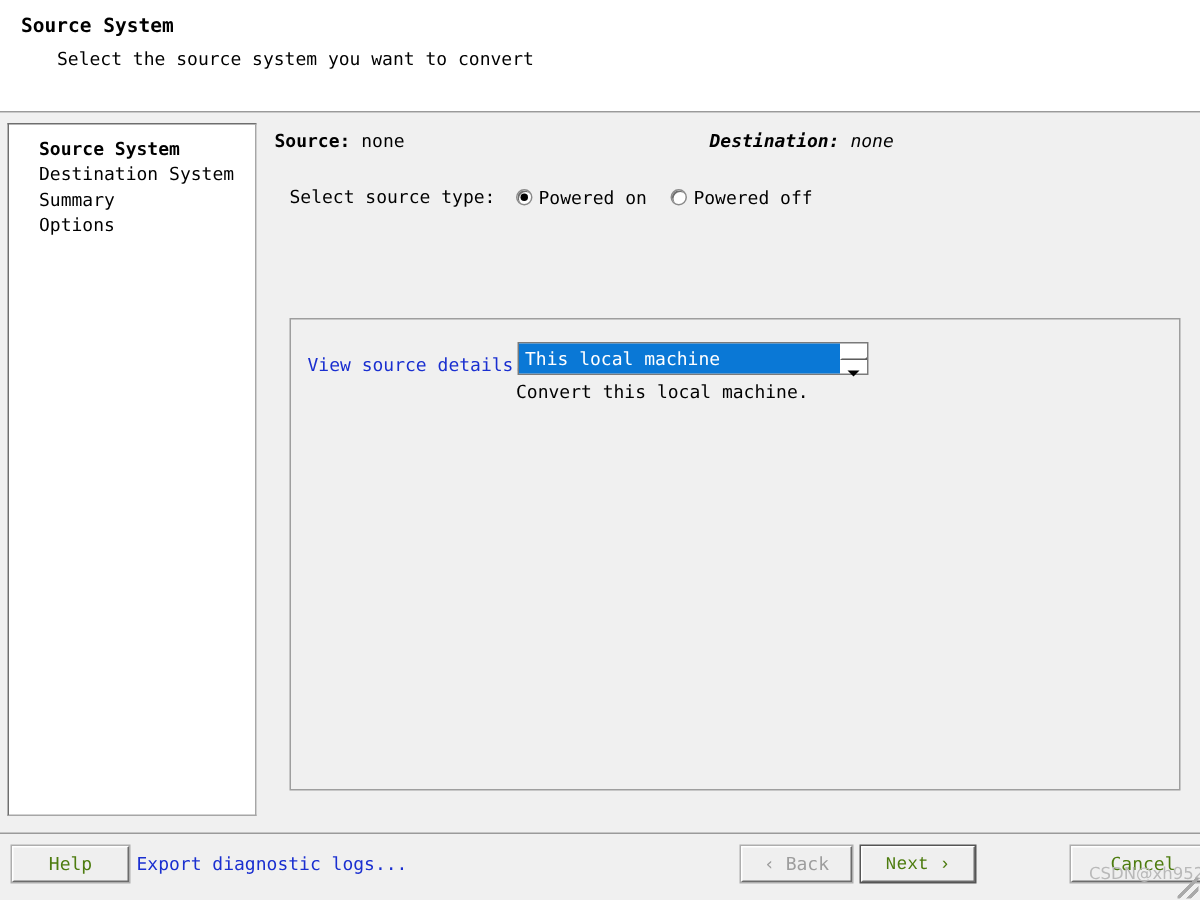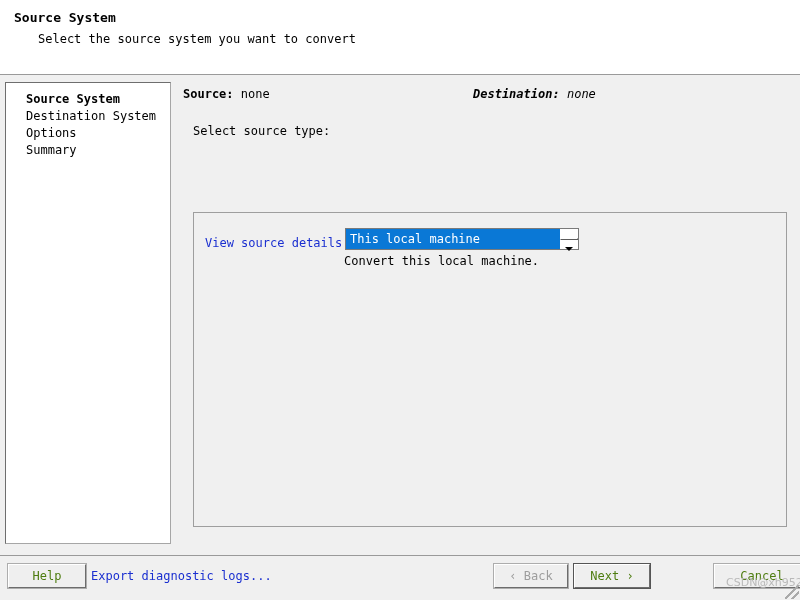--- a/index.html
+++ b/index.html
@@ -262,20 +262,21 @@
     color: #4d7c0f;
     padding: 0;
     line-height: 22px;
     height: 24px;
   }
   .btn.disabled {
     color: #9d9d9d;
   }
   .btn.default {
     box-shadow: 0 0 0 1px #555555;
+    font-family: Liberation Mono, monospace;
   }
   .btn-help   { left: 8px;  top: 8px; width: 78px; }
   .btn-back   { left: 494px; top: 8px; width: 74px; }
   .btn-next   { left: 574px; top: 8px; width: 76px; }
   .btn-cancel { left: 714px; top: 8px; width: 96px; }
 
   .footer-link {
     position: absolute;
     left: 91px;
     top: 13px;
@@ -310,39 +311,42 @@
 <div id="app">
 
   <div class="header">
     <div class="header-title">Source System</div>
     <div class="header-sub">Select the source system you want to convert</div>
   </div>
 
   <div class="sidebar">
     <div class="sidebar-item active">Source System</div>
     <div class="sidebar-item">Destination System</div>
+    <div class="sidebar-item">Summary</div>
     <div class="sidebar-item">Options</div>
-    <div class="sidebar-item">Summary</div>
   </div>
 
   <div class="main">
 
     <div class="srcdest-row">
       <div class="srcdest-source">
         <span class="sd-label">Source:</span>
         <span class="sd-value">none</span>
       </div>
       <div class="srcdest-dest">
         <span class="sd-label">Destination:</span>
         <span class="sd-value">none</span>
       </div>
     </div>
 
     <div class="select-type-label">Select source type:</div>
 
+    <div class="radio-group">
+      <span><span class="radio checked"></span><span class="radio-label">Powered on</span></span><span><span class="radio"></span><span class="radio-label">Powered off</span></span>
+    </div>
 
     <div class="fieldset"></div>
     <div class="link fieldset-link">View source details...</div>
 
     <div class="combo">
       <div class="combo-field">This local machine</div>
       <div class="combo-arrow"></div>
     </div>
     <div class="combo-hint">Convert this local machine.</div>
 

